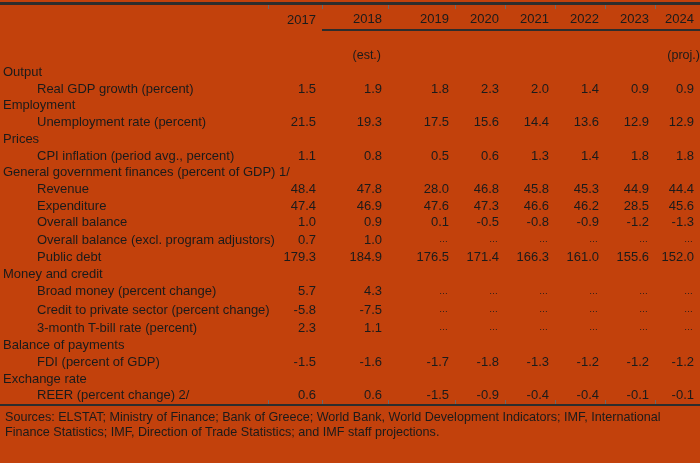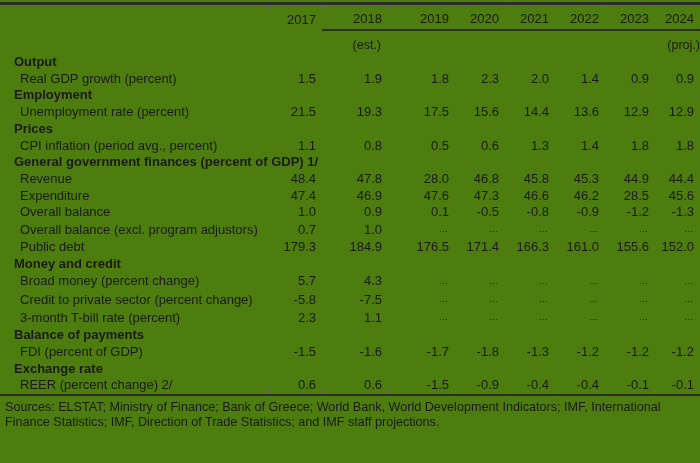--- a/index.html
+++ b/index.html
@@ -1,19 +1,19 @@
 <!DOCTYPE html>
 <html><head>
 <meta charset="utf-8">
 <style>
   html,body { margin:0; padding:0; }
   .page {
     position:relative;
     width:700px; height:463px;
-    background:#4d7c0f;
+    background:#c2410c;
     font-family:"Liberation Sans", sans-serif;
     color:#1b1b1b;
     box-sizing:border-box;
     overflow:hidden;
   }
   table.tbl {
     width:700px;
     border-collapse:collapse;
     table-layout:fixed;
     margin-top:2px;
@@ -26,26 +26,26 @@
     overflow:visible;
     position:relative;
     font-weight:normal;
   }
   tr.years th { height:21px; vertical-align:bottom; font-size:13px; padding-bottom:3px; }
   tr.years th.num { text-align:right; padding-right:6px; }
   tr.years th.u { border-bottom:2px solid #2d2d2d; }
   tr.years th.num::before {
     content:""; position:absolute; left:0; top:0; width:1px; height:4px; background:#6a6a6a;
   }
-  tr.subhead th { height:16px; vertical-align:top; font-size:12.5px; padding-top:7px; }
+  tr.subhead th { height:16px; vertical-align:top; font-size:12.5px; padding-top:17px; }
   th.est { text-align:right; padding-right:7px; }
   th.proj { text-align:right; }
   tbody td { height:16.7px; line-height:16.7px; font-size:13px; }
-  td.section { font-weight:bold; padding-left:14px; }
-  td.label { padding-left:20px; }
+  td.section { font-weight:normal; padding-left:3px; }
+  td.label { padding-left:37px; }
   td.num { text-align:right; padding-right:6px; }
   tbody tr:last-child td.num::after {
     content:""; position:absolute; left:0; bottom:0; width:1px; height:4px; background:#6a6a6a;
   }
   .dots { font-size:9px; letter-spacing:1px; vertical-align:2.5px; }
   .sources {
     padding:4px 4px 0 5px;
     font-size:12.6px;
     line-height:15.2px;
     color:#1b1b1b;

